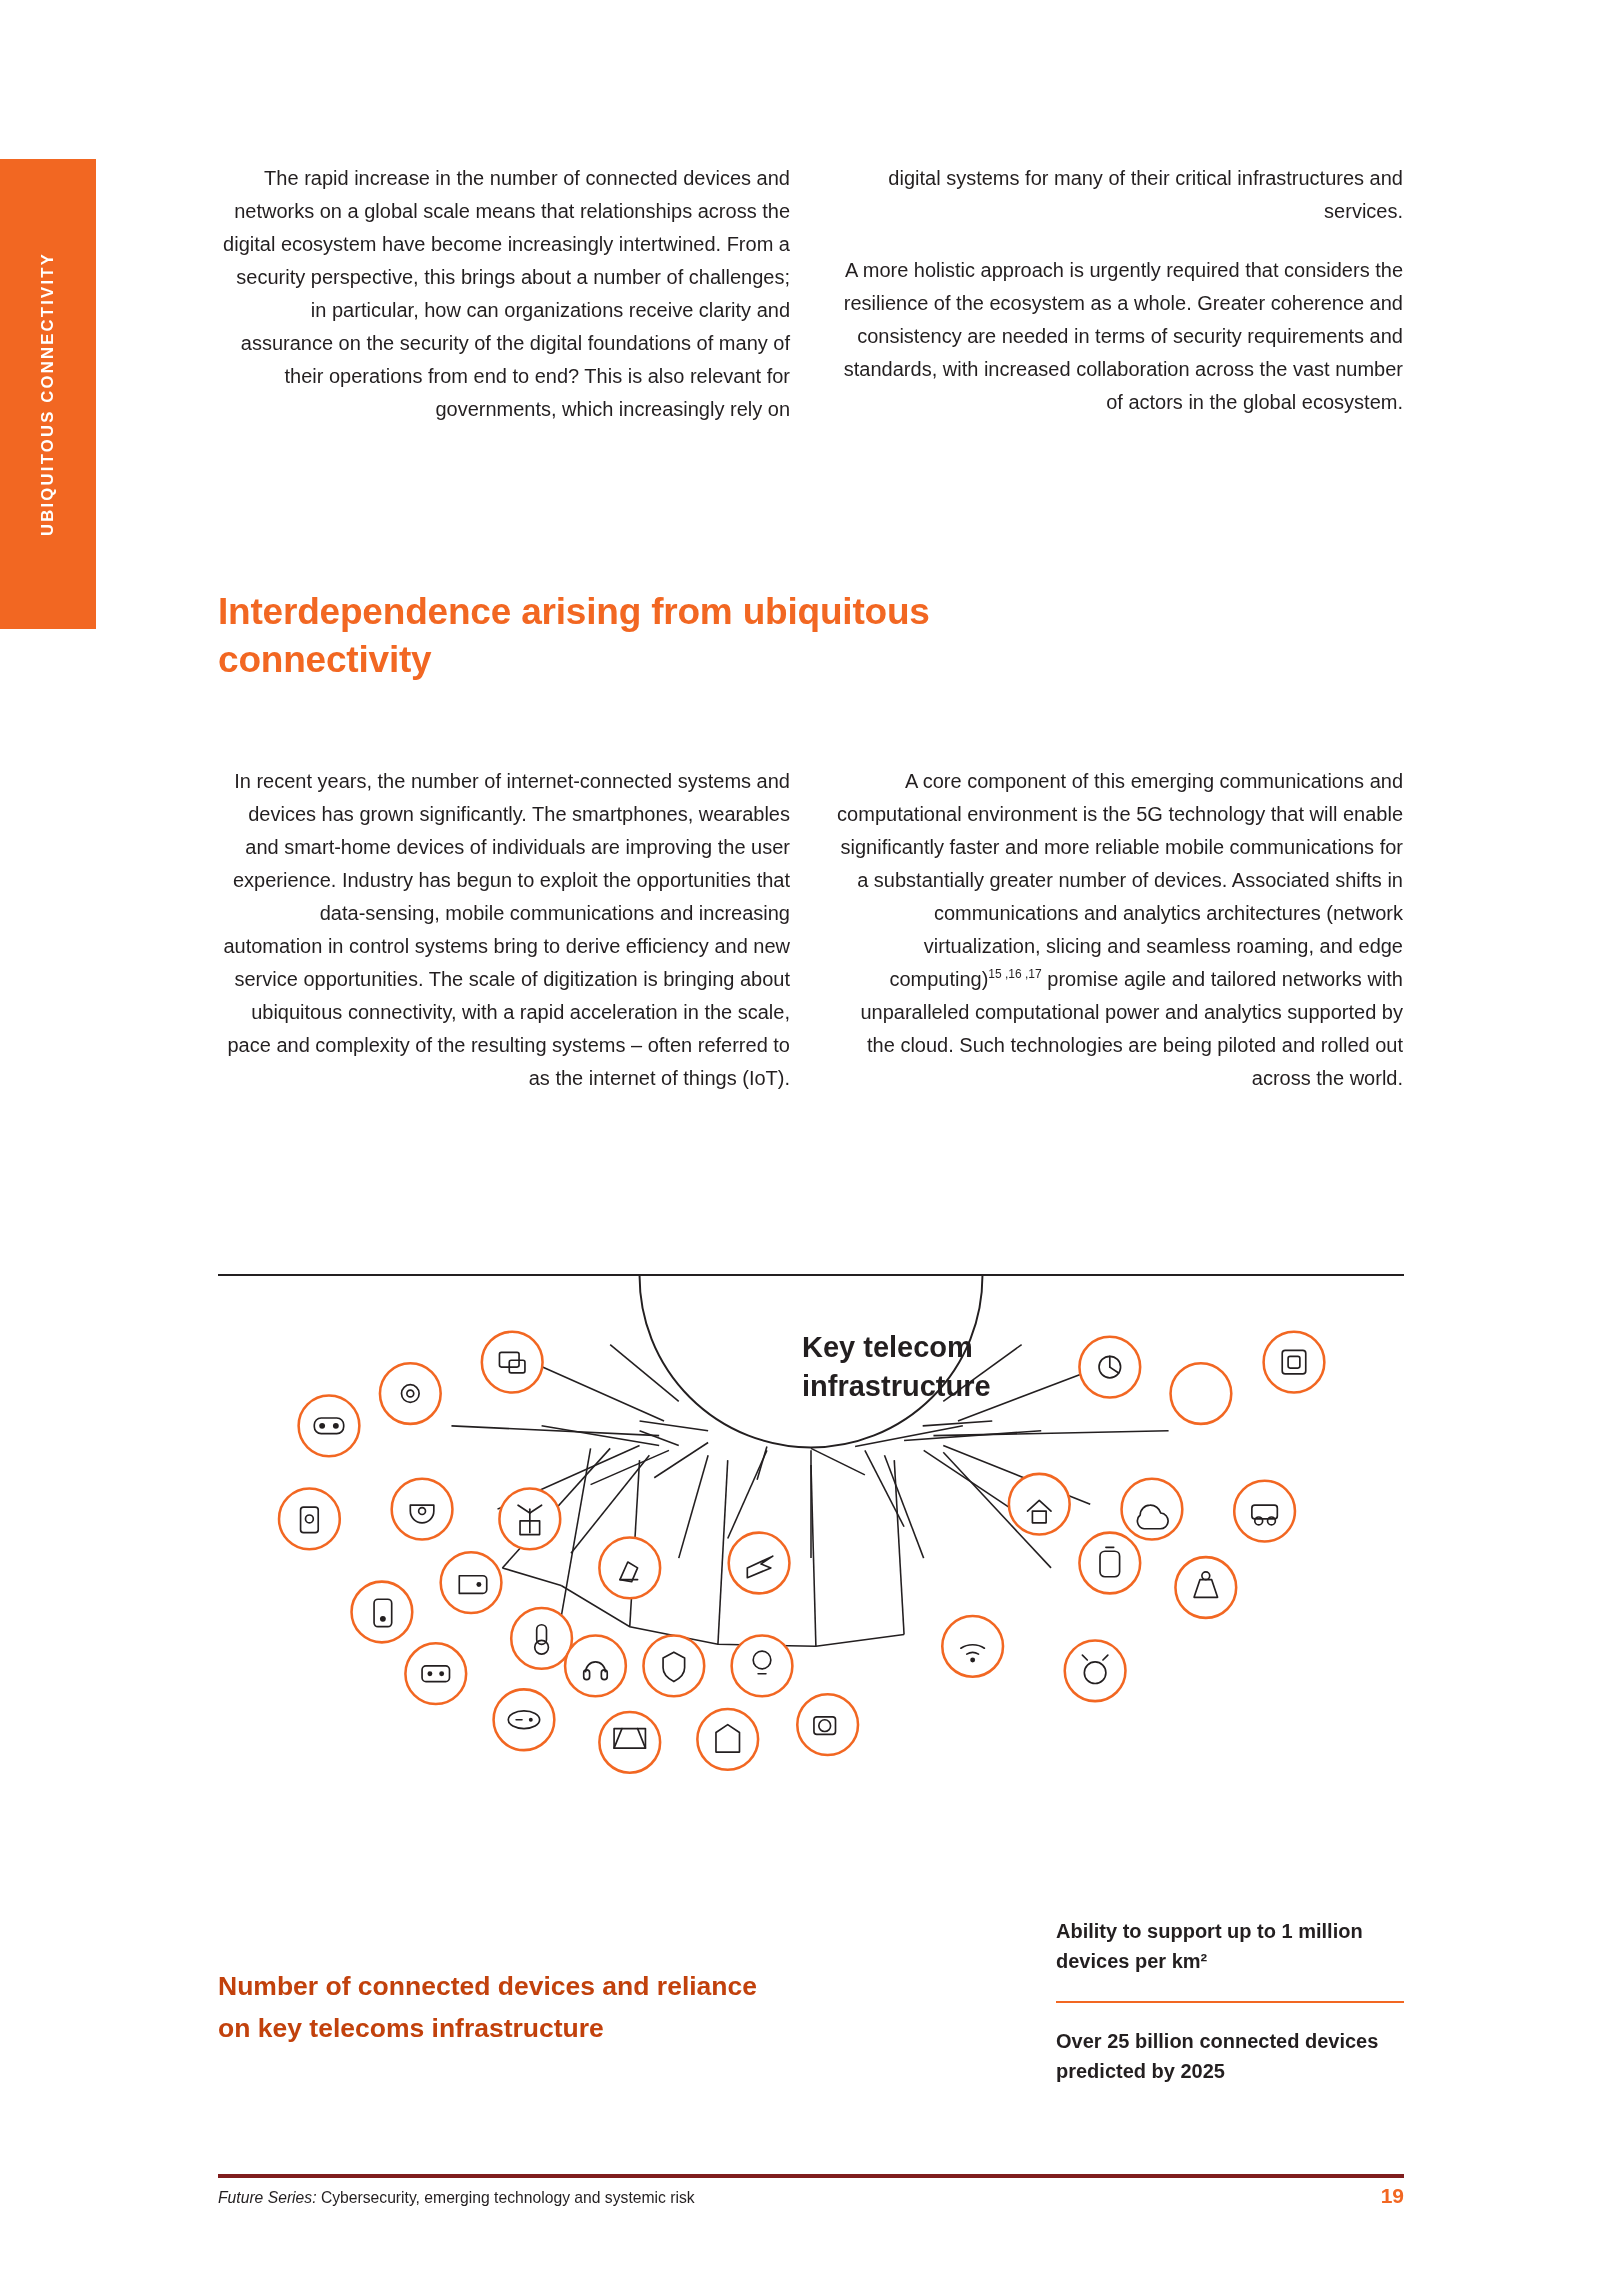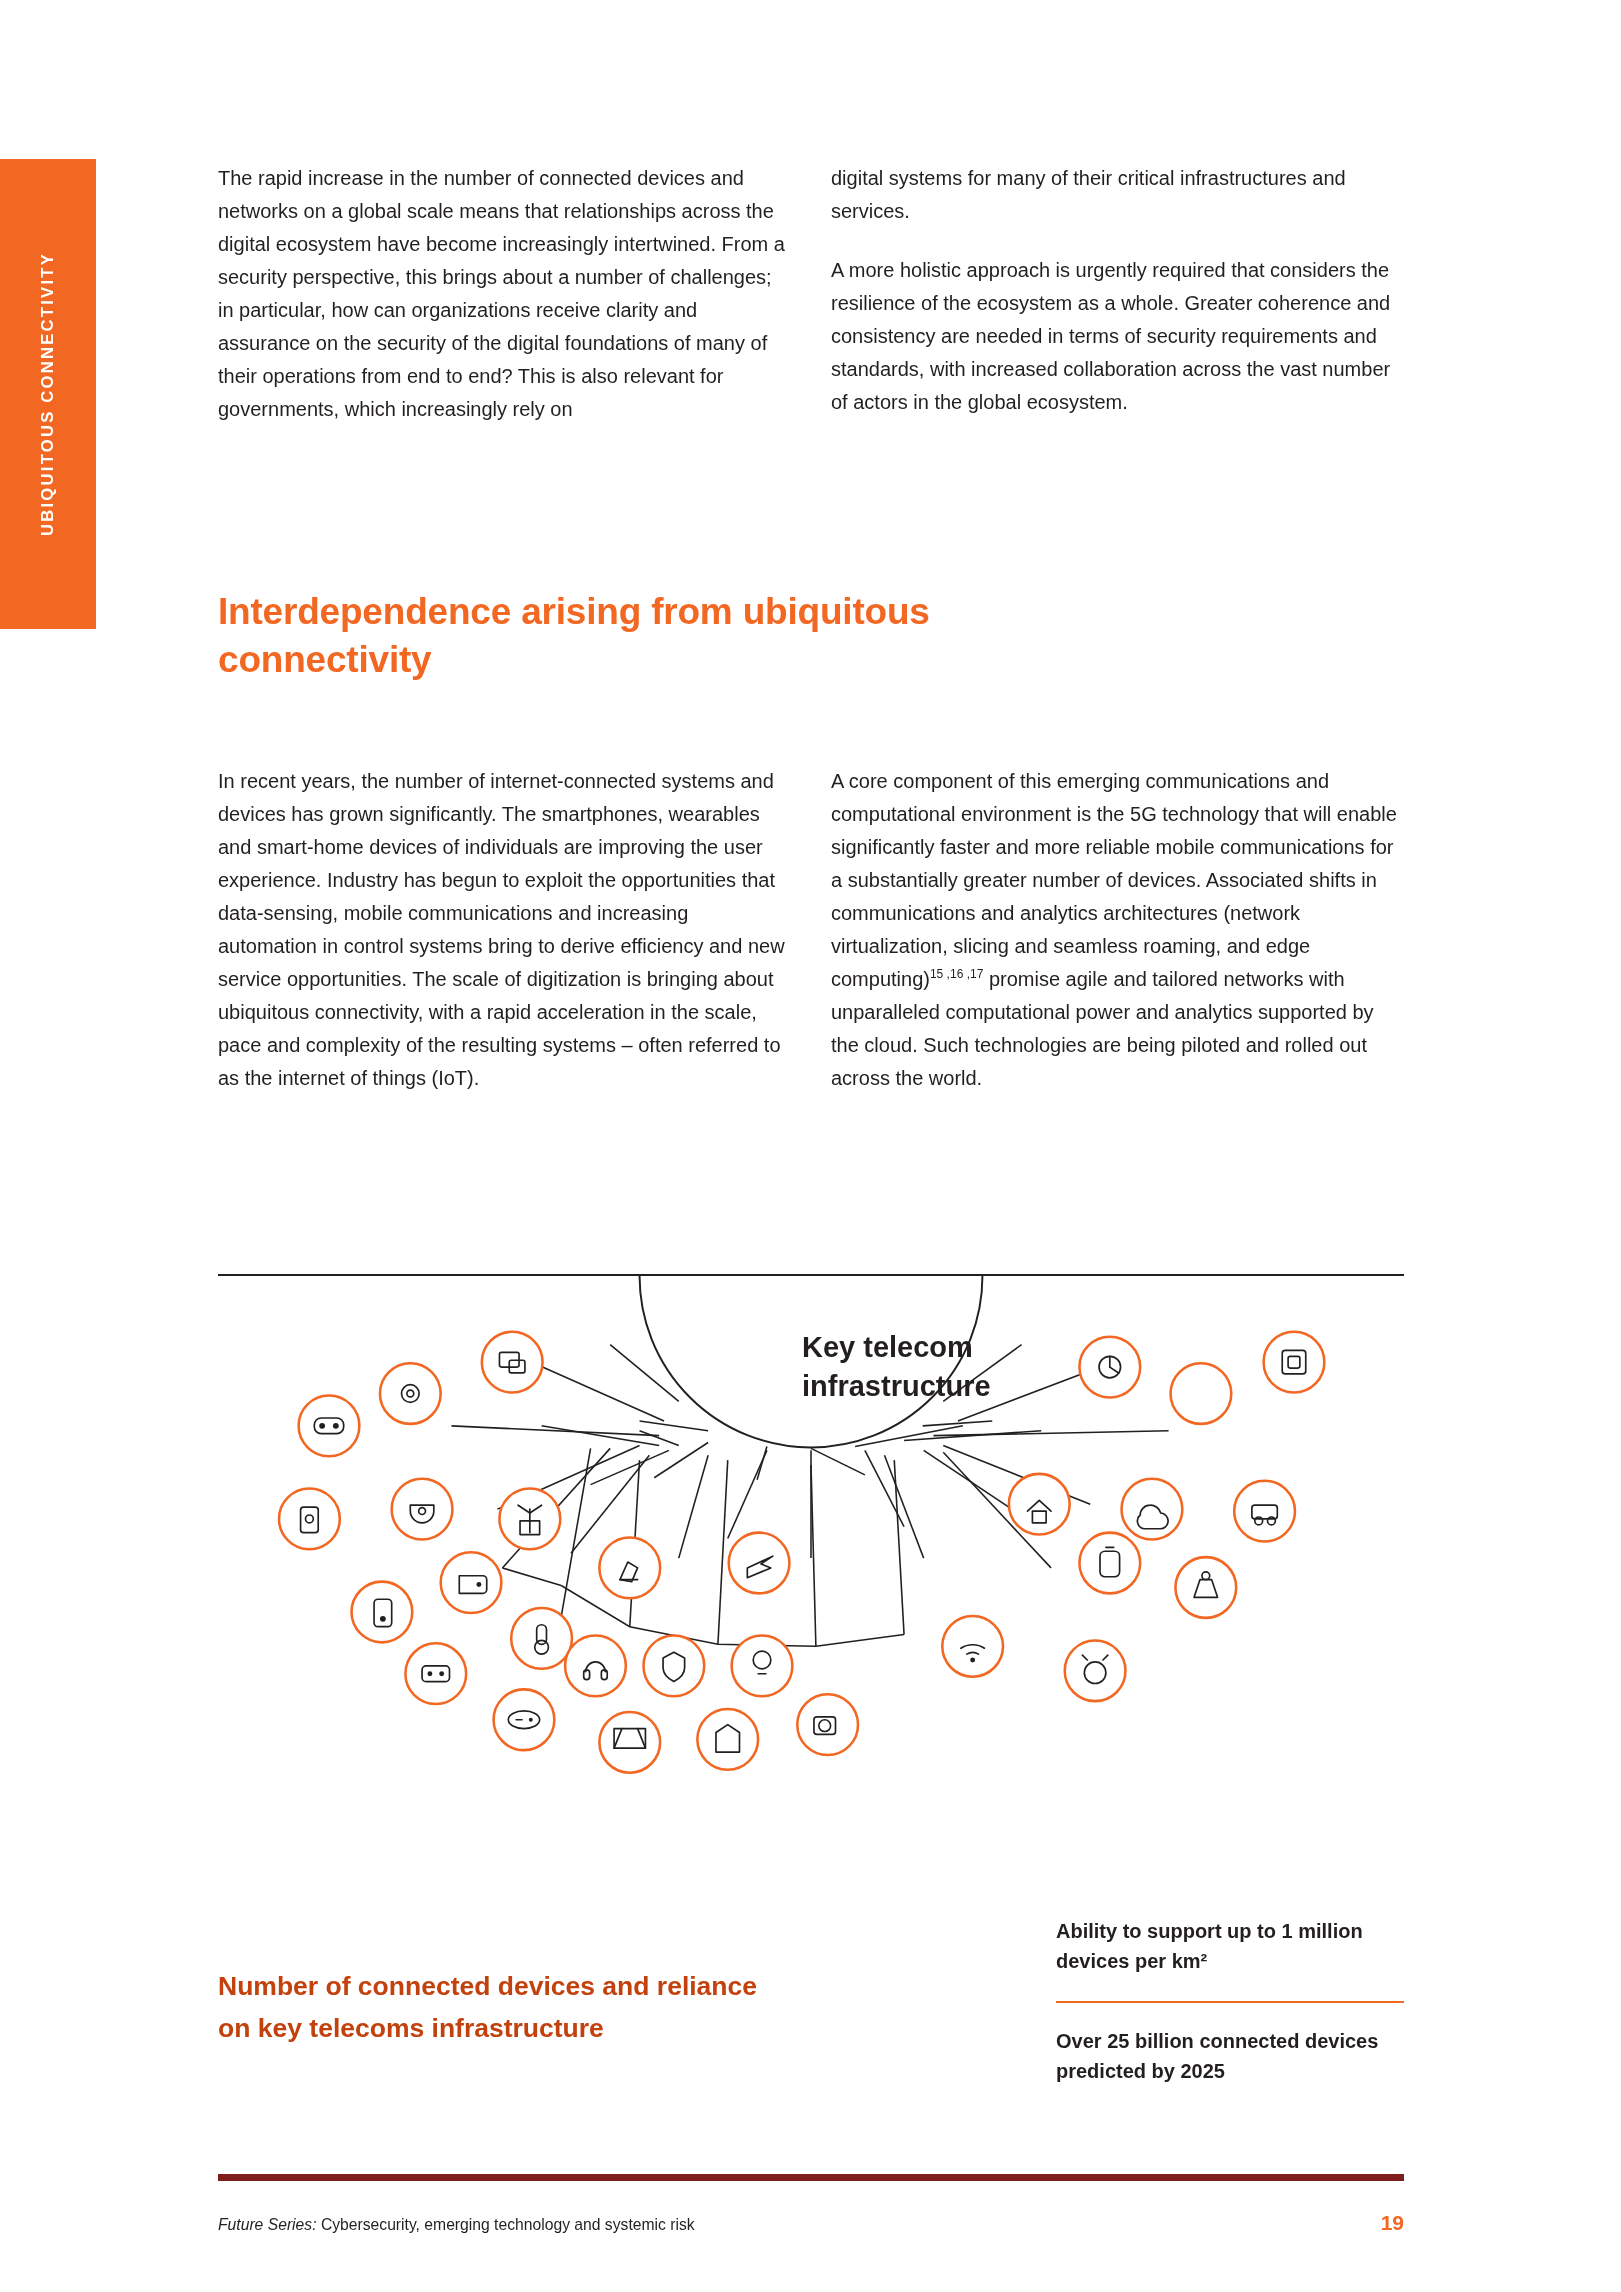--- a/index.html
+++ b/index.html
@@ -46,20 +46,21 @@
   .content {
     position: absolute;
     left: 218px;
     top: 0;
     width: 1186px;
   }
 
   .cols {
     display: flex;
     gap: 41px;
+    text-align: right;
   }
   .col {
     width: 572px;
   }
   p.body {
     margin: 0 0 25.5px 0;
     font-size: 20px;
     line-height: 33px;
     color: #231f20;
   }
@@ -160,22 +161,22 @@
     margin: 24.5px 0 23.5px 0;
     width: 100%;
   }
 
   
   .footer {
     position: absolute;
     left: 218px;
     top: 2174px;
     width: 1186px;
-    border-top: 7px solid #7f1d1d;
-    padding-top: 30px;
+    border-top: 4px solid #7f1d1d;
+    padding-top: 6px;
     display: flex;
     justify-content: space-between;
     align-items: baseline;
   }
   .footer-text {
     font-size: 15.7px;
     color: #231f20;
   }
   .footer-text .italic {
     font-style: italic;

